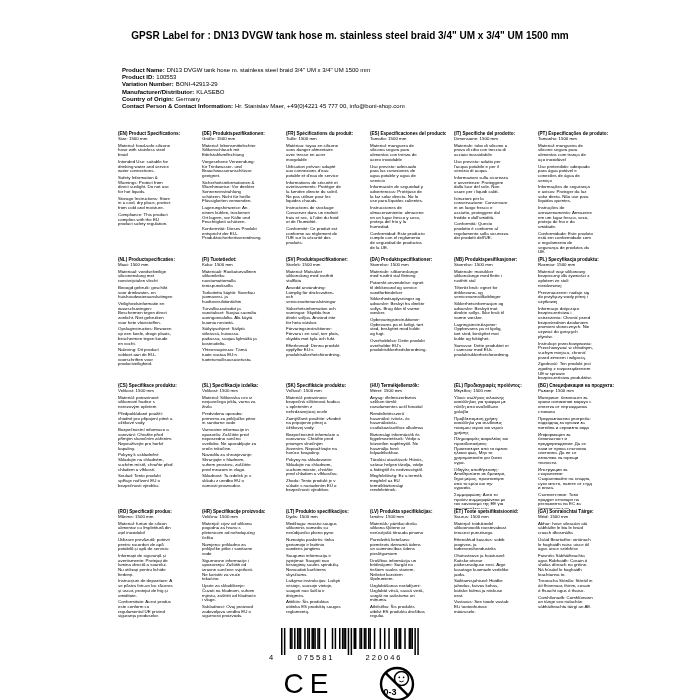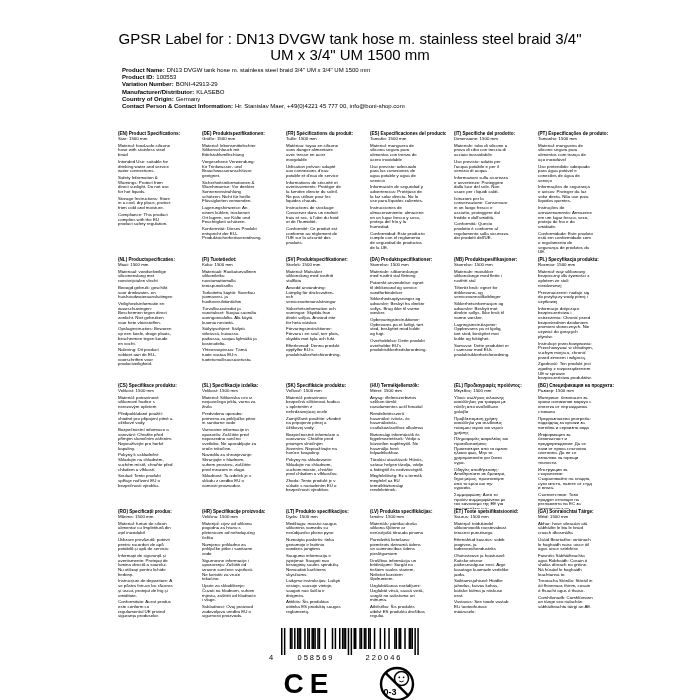--- a/index.html
+++ b/index.html
@@ -1,32 +1,32 @@
 <!DOCTYPE html>
 <html><head>
 <meta charset="utf-8">
 <style>
   html,body{margin:0;padding:0}
   body{width:700px;height:700px;background:#ffffff;font-family:"Liberation Sans",sans-serif;color:#000;position:relative;overflow:hidden}
-  .title{position:absolute;top:21px;left:110px;width:480px;text-align:center;font-weight:normal;font-size:15px;line-height:16px}
+  .title{position:absolute;top:21px;left:110px;width:480px;text-align:center;font-weight:bold;font-size:10px;line-height:16px}
   .pinfo{position:absolute;top:67px;left:122px;font-size:6px;line-height:7.2px}
   .pinfo b{font-weight:bold}
   .pinfo span{margin-left:2px}
   .grid{position:absolute;top:131px;left:118px;display:grid;grid-template-columns:repeat(6,76px);column-gap:8px;grid-auto-rows:126px}
   .blk{overflow:hidden}
   .blk h3{margin:0 0 1px 0;font-size:4.6px;font-weight:bold;white-space:nowrap;line-height:5px}
   .blk p{margin:0 0 2px 0;font-size:4.4px;line-height:4.7px;width:55px}
   .bc{position:absolute;top:628px;left:0;width:700px;display:flex;flex-direction:column;align-items:center}
   .bc-row{position:relative;width:138px;height:35px}
   .bc-row svg{position:absolute;left:0;top:0}
   .bc-lead{position:absolute;left:-12px;bottom:1px;font-size:7.5px}
   .bc-left{position:absolute;left:5px;bottom:1px;width:60px;text-align:center;font-size:7.5px;letter-spacing:2px}
   .bc-right{position:absolute;left:73px;bottom:1px;width:60px;text-align:center;font-size:7.5px;letter-spacing:2px}
   .icons{display:flex;align-items:center;gap:44px;margin-top:2px}
-  .ce{font-size:28px;font-weight:bold;letter-spacing:6px;line-height:30px}
+  .ce{font-size:28px;font-weight:normal;letter-spacing:6px;line-height:30px}
 </style>
 </head>
 <body>
 
 <div>
   <h1 class="title">GPSR Label for : DN13 DVGW tank hose m. stainless steel braid 3/4" UM x 3/4" UM 1500 mm</h1>
 
   <div class="pinfo">
     <div><b>Product Name:</b><span>DN13 DVGW tank hose m. stainless steel braid 3/4" UM x 3/4" UM 1500 mm</span></div>
     <div><b>Product ID:</b><span>100553</span></div>
@@ -300,21 +300,21 @@
           <rect x="117.45" y="0" width="1.50" height="21" fill="#000"></rect>
           <rect x="118.90" y="0" width="1.50" height="21" fill="#000"></rect>
           <rect x="123.25" y="0" width="1.50" height="21" fill="#000"></rect>
           <rect x="127.60" y="0" width="1.50" height="21" fill="#000"></rect>
           <rect x="129.05" y="0" width="1.50" height="21" fill="#000"></rect>
           <rect x="130.50" y="0" width="1.50" height="21" fill="#000"></rect>
           <rect x="133.40" y="0" width="1.50" height="27" fill="#000"></rect>
           <rect x="136.30" y="0" width="1.50" height="27" fill="#000"></rect>
         </svg>
       <span class="bc-lead">4</span>
-      <span class="bc-left">058569</span>
+      <span class="bc-left">075581</span>
       <span class="bc-right">220046</span>
     </div>
     <div class="icons">
       <span class="ce">CE</span>
       <svg width="38" height="38" viewBox="0 0 38 38">
         <circle cx="19" cy="19" r="16" fill="none" stroke="#000" stroke-width="2.4"></circle>
         <circle cx="23.5" cy="13.5" r="7" fill="none" stroke="#000" stroke-width="1.5"></circle>
         <circle cx="21.3" cy="12.3" r="0.9" fill="#000"></circle>
         <circle cx="25.6" cy="12.3" r="0.9" fill="#000"></circle>
         <path d="M21.3 16 q2.2 1.6 4.4 0" fill="none" stroke="#000" stroke-width="0.9"></path>

